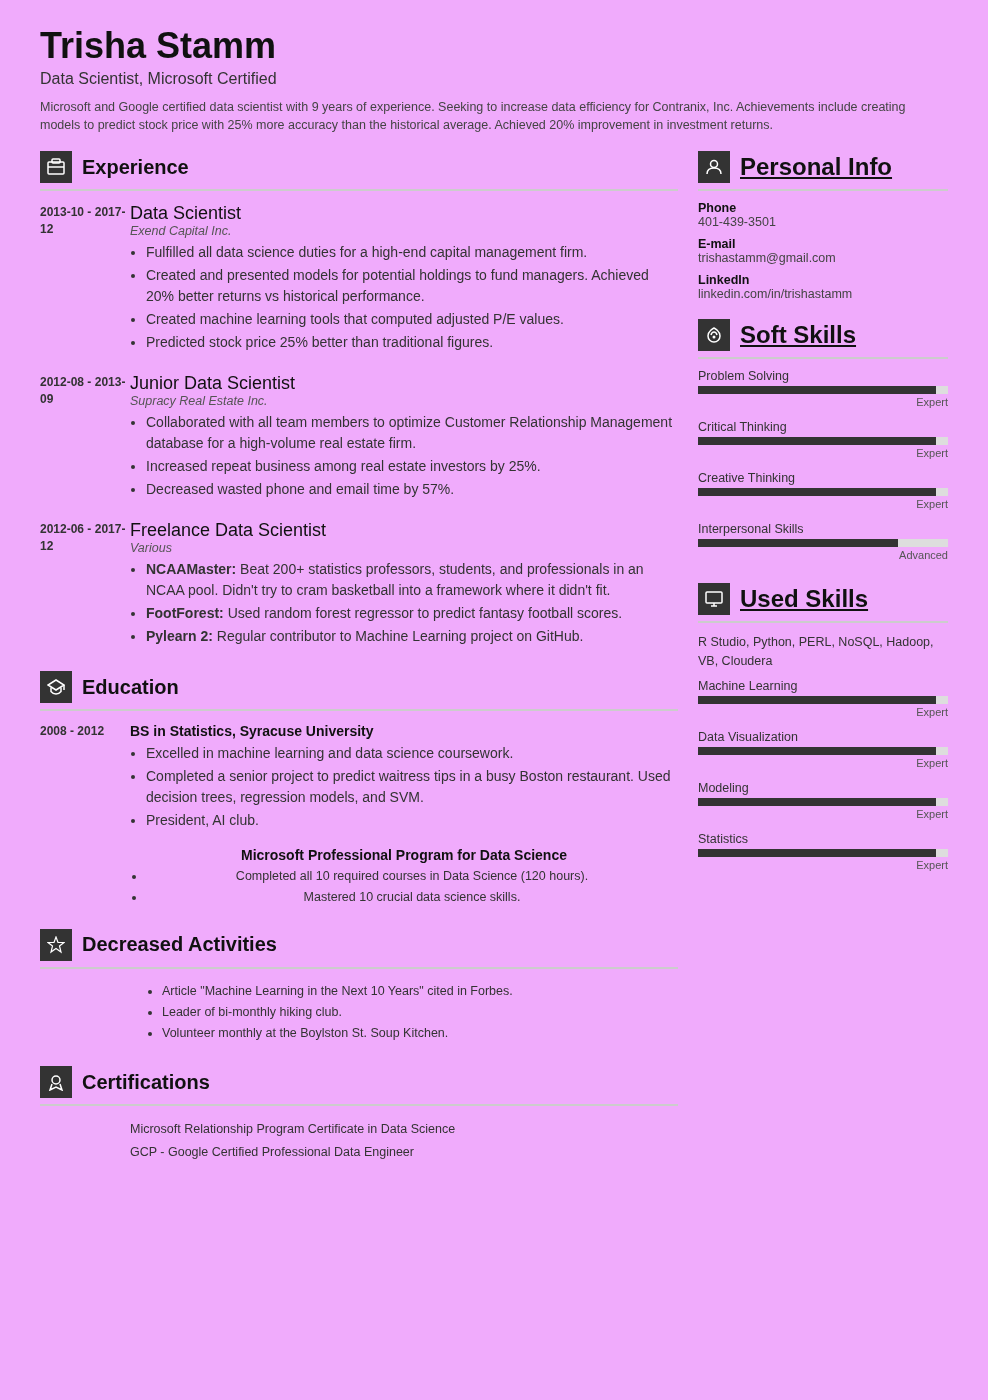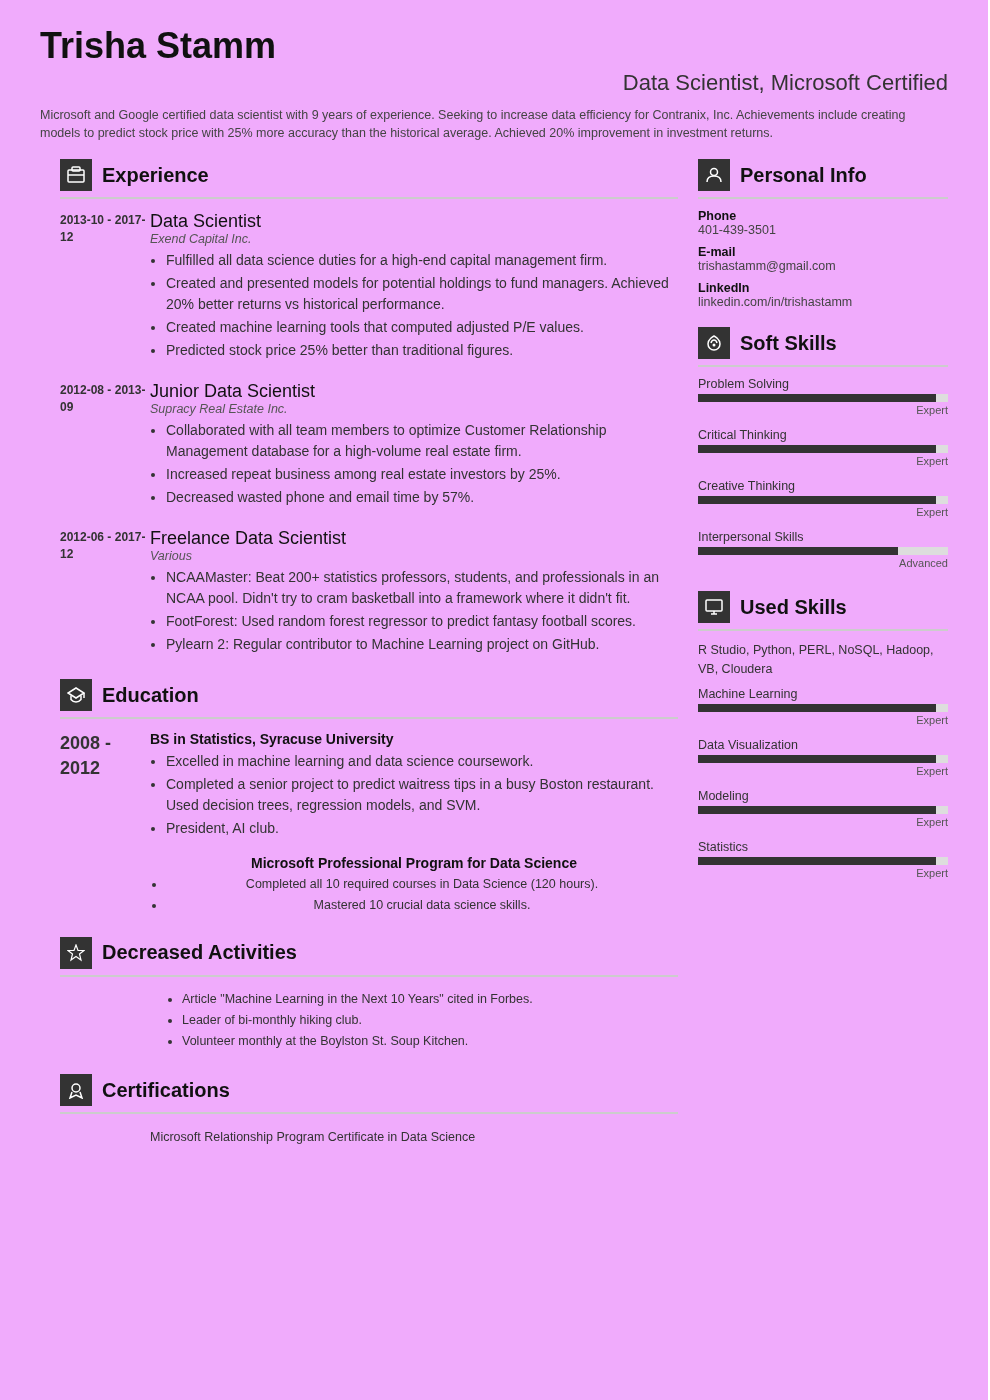--- a/index.html
+++ b/index.html
@@ -22,38 +22,36 @@
     .header {
       margin-bottom: 16px;
     }
     .header h1 {
       font-size: 36px;
       font-weight: 900;
       color: #111;
       line-height: 1.1;
     }
     .header h2 {
-      font-size: 22px;
+      font-size: 16px;
       font-weight: 400;
       color: #333;
       margin-top: 4px;
-      text-align: right;
     }
     .header p {
       font-size: 12.5px;
       color: #444;
       margin-top: 10px;
       line-height: 1.5;
     }
     .main-layout {
       display: flex;
       flex-direction: row;
       gap: 20px;
       flex: 1;
-      margin-left: 20px;
     }
     .left-col {
       flex: 1;
       min-width: 0;
     }
     .right-col {
       width: 250px;
       flex-shrink: 0;
     }
     .section {
@@ -124,21 +122,21 @@
     .edu-entry {
       margin-bottom: 14px;
     }
     .edu-entry-inner {
       display: flex;
       flex-direction: row;
     }
     .edu-dates {
       width: 90px;
       flex-shrink: 0;
-      font-size: 18px;
+      font-size: 12px;
       font-weight: 700;
       color: #333;
       line-height: 1.4;
     }
     .edu-content {
       flex: 1;
     }
     .edu-content .degree-title {
       font-size: 14px;
       font-weight: 700;
@@ -231,21 +229,21 @@
       text-align: right;
       margin-top: 2px;
     }
     .hard-skills-top {
       font-size: 12.5px;
       color: #333;
       margin-bottom: 8px;
       line-height: 1.5;
     }
     .bold-inline {
-      font-weight: 400;
+      font-weight: 700;
     }
     .section-right-header {
       display: flex;
       align-items: center;
       gap: 10px;
       border-bottom: 2px solid #ccc;
       padding-bottom: 6px;
       margin-bottom: 10px;
     }
     .section-right-header .icon-box {
@@ -253,23 +251,24 @@
       height: 32px;
       background: #333;
       display: flex;
       align-items: center;
       justify-content: center;
       color: #fff;
       font-size: 16px;
       flex-shrink: 0;
     }
     .section-right-header h3 {
-      font-size: 20px;
-      font-weight: 700;
-      color: #111;
+      font-size: 24px;
+      font-weight: 700;
+      color: #111;
+      text-decoration: underline;
     }
   </style>
 </head>
 <body>
 
 <div class="page">
 
   <div class="header">
     <h1>Trisha Stamm</h1>
     <h2>Data Scientist, Microsoft Certified</h2>
@@ -396,20 +395,21 @@
         <div class="section-header">
           <div class="icon-box">
             <svg width="18" height="18" viewBox="0 0 18 18" fill="none">
               <circle cx="9" cy="7" r="4" stroke="white" stroke-width="1.5" fill="none"></circle>
               <path d="M5 11L3 17L9 14L15 17L13 11" stroke="white" stroke-width="1.5" fill="none"></path>
             </svg>
           </div>
           <h3>Certifications</h3>
         </div>
         <div class="cert-item">Microsoft Relationship Program Certificate in Data Science</div>
+        <div class="cert-item">GCP - Google Certified Professional Data Engineer</div>
       </div>
 
     </div>
 
     <div class="right-col">
 
       <div class="section personal-info-section">
         <div class="section-right-header">
           <div class="icon-box">
             <svg width="18" height="18" viewBox="0 0 18 18" fill="none">

